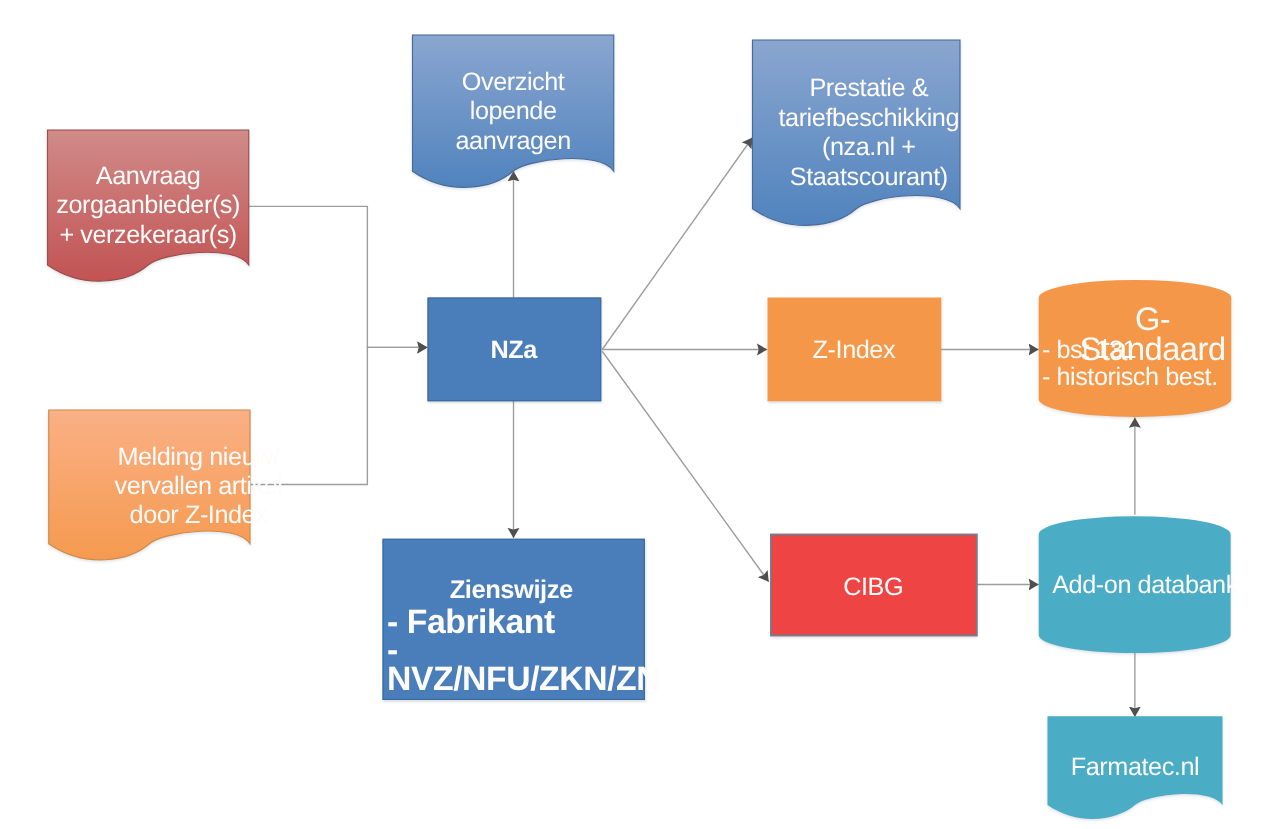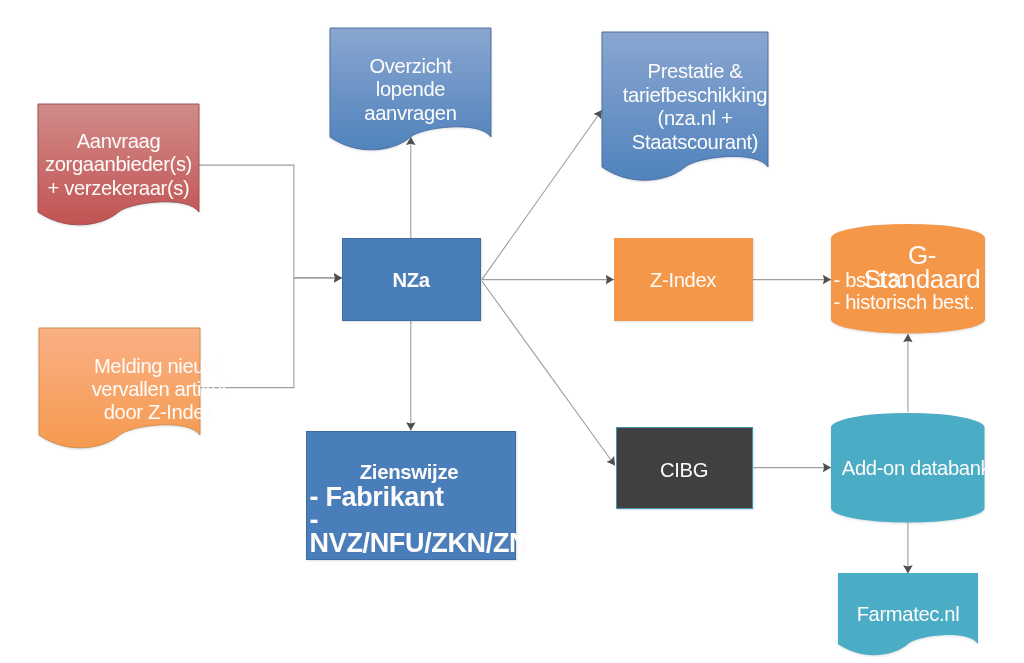--- a/index.html
+++ b/index.html
@@ -111,21 +111,21 @@
   <div class="bullets" style="top:53.9px;font-size:27px;font-weight:bold;line-height:23.1px;padding-left:2.6px;">
     <div>- Fabrikant</div>
     <div>- NVZ/NFU/ZKN/ZN</div>
   </div>
 </div>
 
 <div class="node rectnode" style="left:613.6px;top:237.7px;width:139px;height:83px;background:#f59748;">
   <div class="lbl" style="top:30.1px;font-size:20.2px;line-height:24px;">Z-Index</div>
 </div>
 
-<div class="node rectnode" style="left:615.6px;top:426.5px;width:137px;height:82.5px;background:#404040;border:0.8px solid #3f96ad;box-sizing:border-box;">
+<div class="node rectnode" style="left:615.6px;top:426.5px;width:166px;height:82.5px;background:#ef4444;border:0.8px solid #3f96ad;box-sizing:border-box;">
   <div class="lbl" style="top:30.4px;font-size:20.2px;line-height:24px;">CIBG</div>
 </div>
 
 <div class="node" style="left:831px;top:224.2px;width:154px;height:109.5px;">
   <svg width="154" height="109.5" viewBox="0 0 154 109.5">
     <path d="M0,14.2 A77,14.2 0 0 1 154,14.2 L154,95.3 A77,14.2 0 0 1 0,95.3 Z" fill="#f59748"></path>
   </svg>
   <div class="lbl" style="top:20.0px;font-size:26px;line-height:23.4px;padding-left:28px;">G-Standaard</div>
   <div class="bullets" style="top:44.6px;font-size:20.2px;line-height:22.6px;padding-left:2.5px;">
     <div>- bst 131</div>

